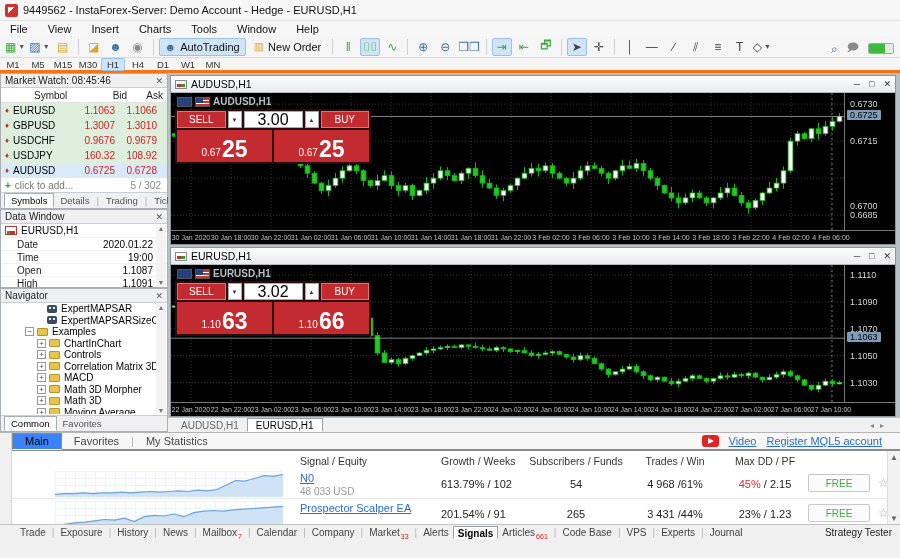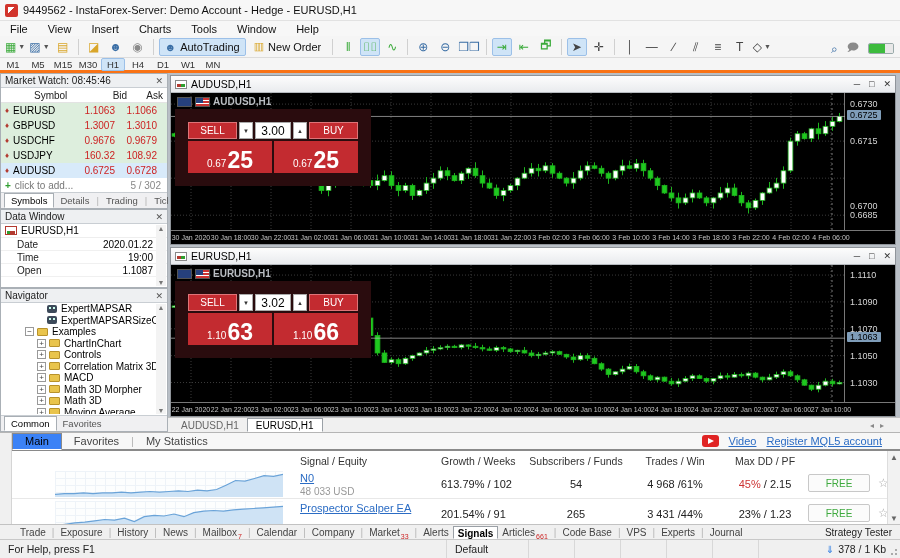--- a/index.html
+++ b/index.html
@@ -89,27 +89,27 @@
   .paxc{position:absolute;left:1px;background:#7f9db9;color:#000;padding:0 3px;border-radius:1px;}
   .taxis{position:absolute;left:0;top:137px;width:724px;height:14px;background:#000;border-top:1px solid #787878;
          font-size:7px;color:#c4c4c4;overflow:hidden;}
   .tax{position:absolute;top:3px;transform:translateX(-50%);white-space:nowrap;}
   .c-label{position:absolute;left:6px;top:3px;display:flex;align-items:center;gap:3px;
            font-size:10px;font-weight:bold;color:#b9bdc2;}
   .flag{width:15px;height:10px;border:1px solid #555;flex:none;}
   .flag.au{background:#26407c;}
   .flag.us{background:repeating-linear-gradient(#c33 0 2px,#fff 2px 3px);position:relative;}
   .flag.us:before{content:"";position:absolute;left:0;top:0;width:7px;height:5px;background:#26407c;}
-  .widget{position:absolute;left:4px;top:16px;width:196px;background:#2a0c0e;padding:13px;}
+  .widget{position:absolute;left:4px;top:16px;width:196px;background:#2a0c0e;padding:2px;}
   .w-r1{display:flex;gap:2px;height:17px;margin-bottom:2px;}
   .w-sell,.w-buy{flex:1;background:#c32b30;border:1px solid #de7478;color:#fff;font-size:10px;
                  display:flex;align-items:center;justify-content:center;}
   .w-sp{width:14px;background:#fff;border:1px solid #aaa;font-size:6px;color:#333;
         display:flex;align-items:center;justify-content:center;}
-  .w-vol{width:36px;background:#fff;border:1px solid #aaa;font-size:12px;color:#000;
+  .w-vol{width:59px;background:#fff;border:1px solid #aaa;font-size:16px;color:#000;
          display:flex;align-items:center;justify-content:center;}
   .w-r2{display:flex;gap:2px;height:32px;}
   .w-px{flex:1;background:#c32b30;color:#fff;display:flex;align-items:flex-end;justify-content:center;
         padding-bottom:2px;gap:1px;}
   .w-sm{font-size:10px;margin-bottom:2px;} .w-bg{font-size:23px;font-weight:bold;line-height:22px;}
   .ctabs{position:absolute;left:0;top:344px;width:732px;height:15px;background:#f0f0f0;
          border-top:1px solid #c2c2c2;display:flex;align-items:center;font-size:10px;color:#666;padding-left:5px;}
   .ctab{padding:0 8px;height:14px;display:flex;align-items:center;}
   .ctab.on{background:#fff;border:1px solid #9aa0a6;border-bottom-color:#fff;color:#000;}
   .ct-arr{margin-left:auto;padding-right:10px;color:#888;font-size:8px;letter-spacing:6px;}
@@ -375,20 +375,24 @@
           <span>Date</span>
           <span>2020.01.22</span>
         </div>
       <div class="dw-row">
           <span>Time</span>
           <span>19:00</span>
         </div>
       <div class="dw-row">
           <span>Open</span>
           <span>1.1087</span>
+        </div>
+      <div class="dw-row">
+          <span>High</span>
+          <span>1.1091</span>
         </div>
       <div class="vscroll">
           <span>▲</span>
           <span>▼</span>
         </div>
     </div>
 
     <div class="panel" style="top:215px;height:144px;">
       <div class="p-hdr">
         <span>Navigator</span>
@@ -1145,27 +1149,13 @@
     <span class="btab">
         <span>Experts</span>
       </span>
       <span class="bsep">|</span>
     <span class="btab">
         <span>Journal</span>
       </span>
     <span class="bt-right">Strategy Tester</span>
   </div>
 
-  <div class="statusbar">
-    <span class="sb-cell sb-help">For Help, press F1</span>
-    <span class="sb-cell sb-def">Default</span>
-    <span class="sb-cell sb-empty"></span>
-    <span class="sb-cell sb-empty"></span>
-    <span class="sb-cell sb-empty"></span>
-    <span class="sb-cell sb-empty"></span>
-    <span class="sb-cell sb-empty"></span>
-    <span class="sb-right">
-      <span class="net-ic">⇓</span>
-      <span>378 / 1 Kb</span>
-    </span>
-    <span class="grip"></span>
-  </div>
 </div>
 
 </body></html>

